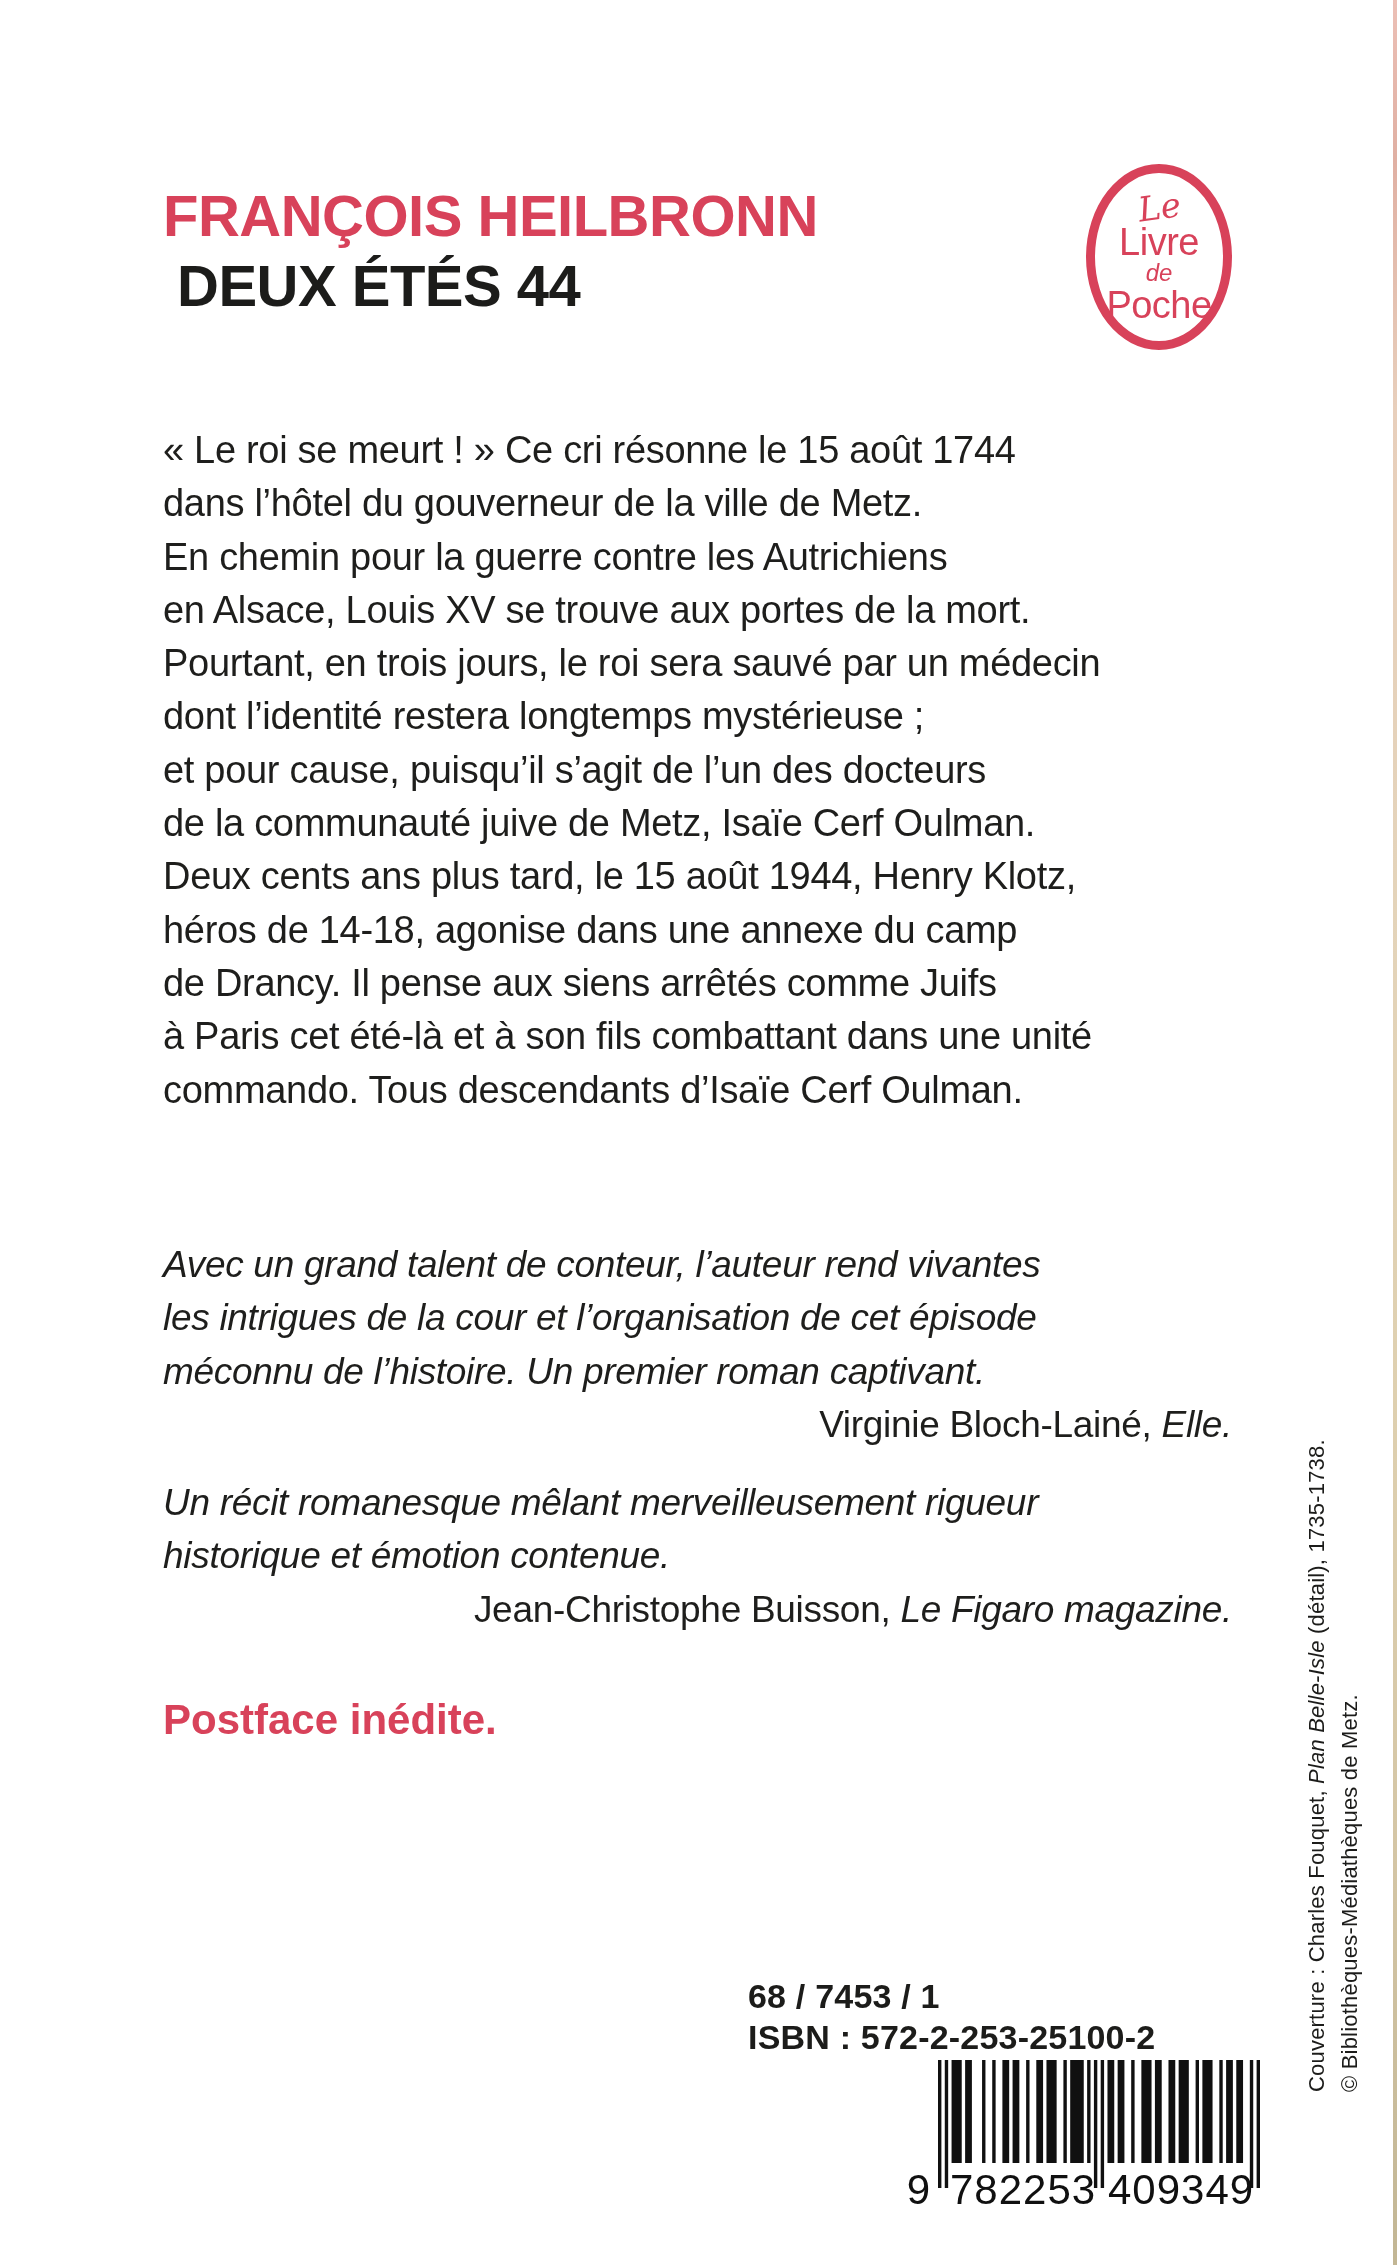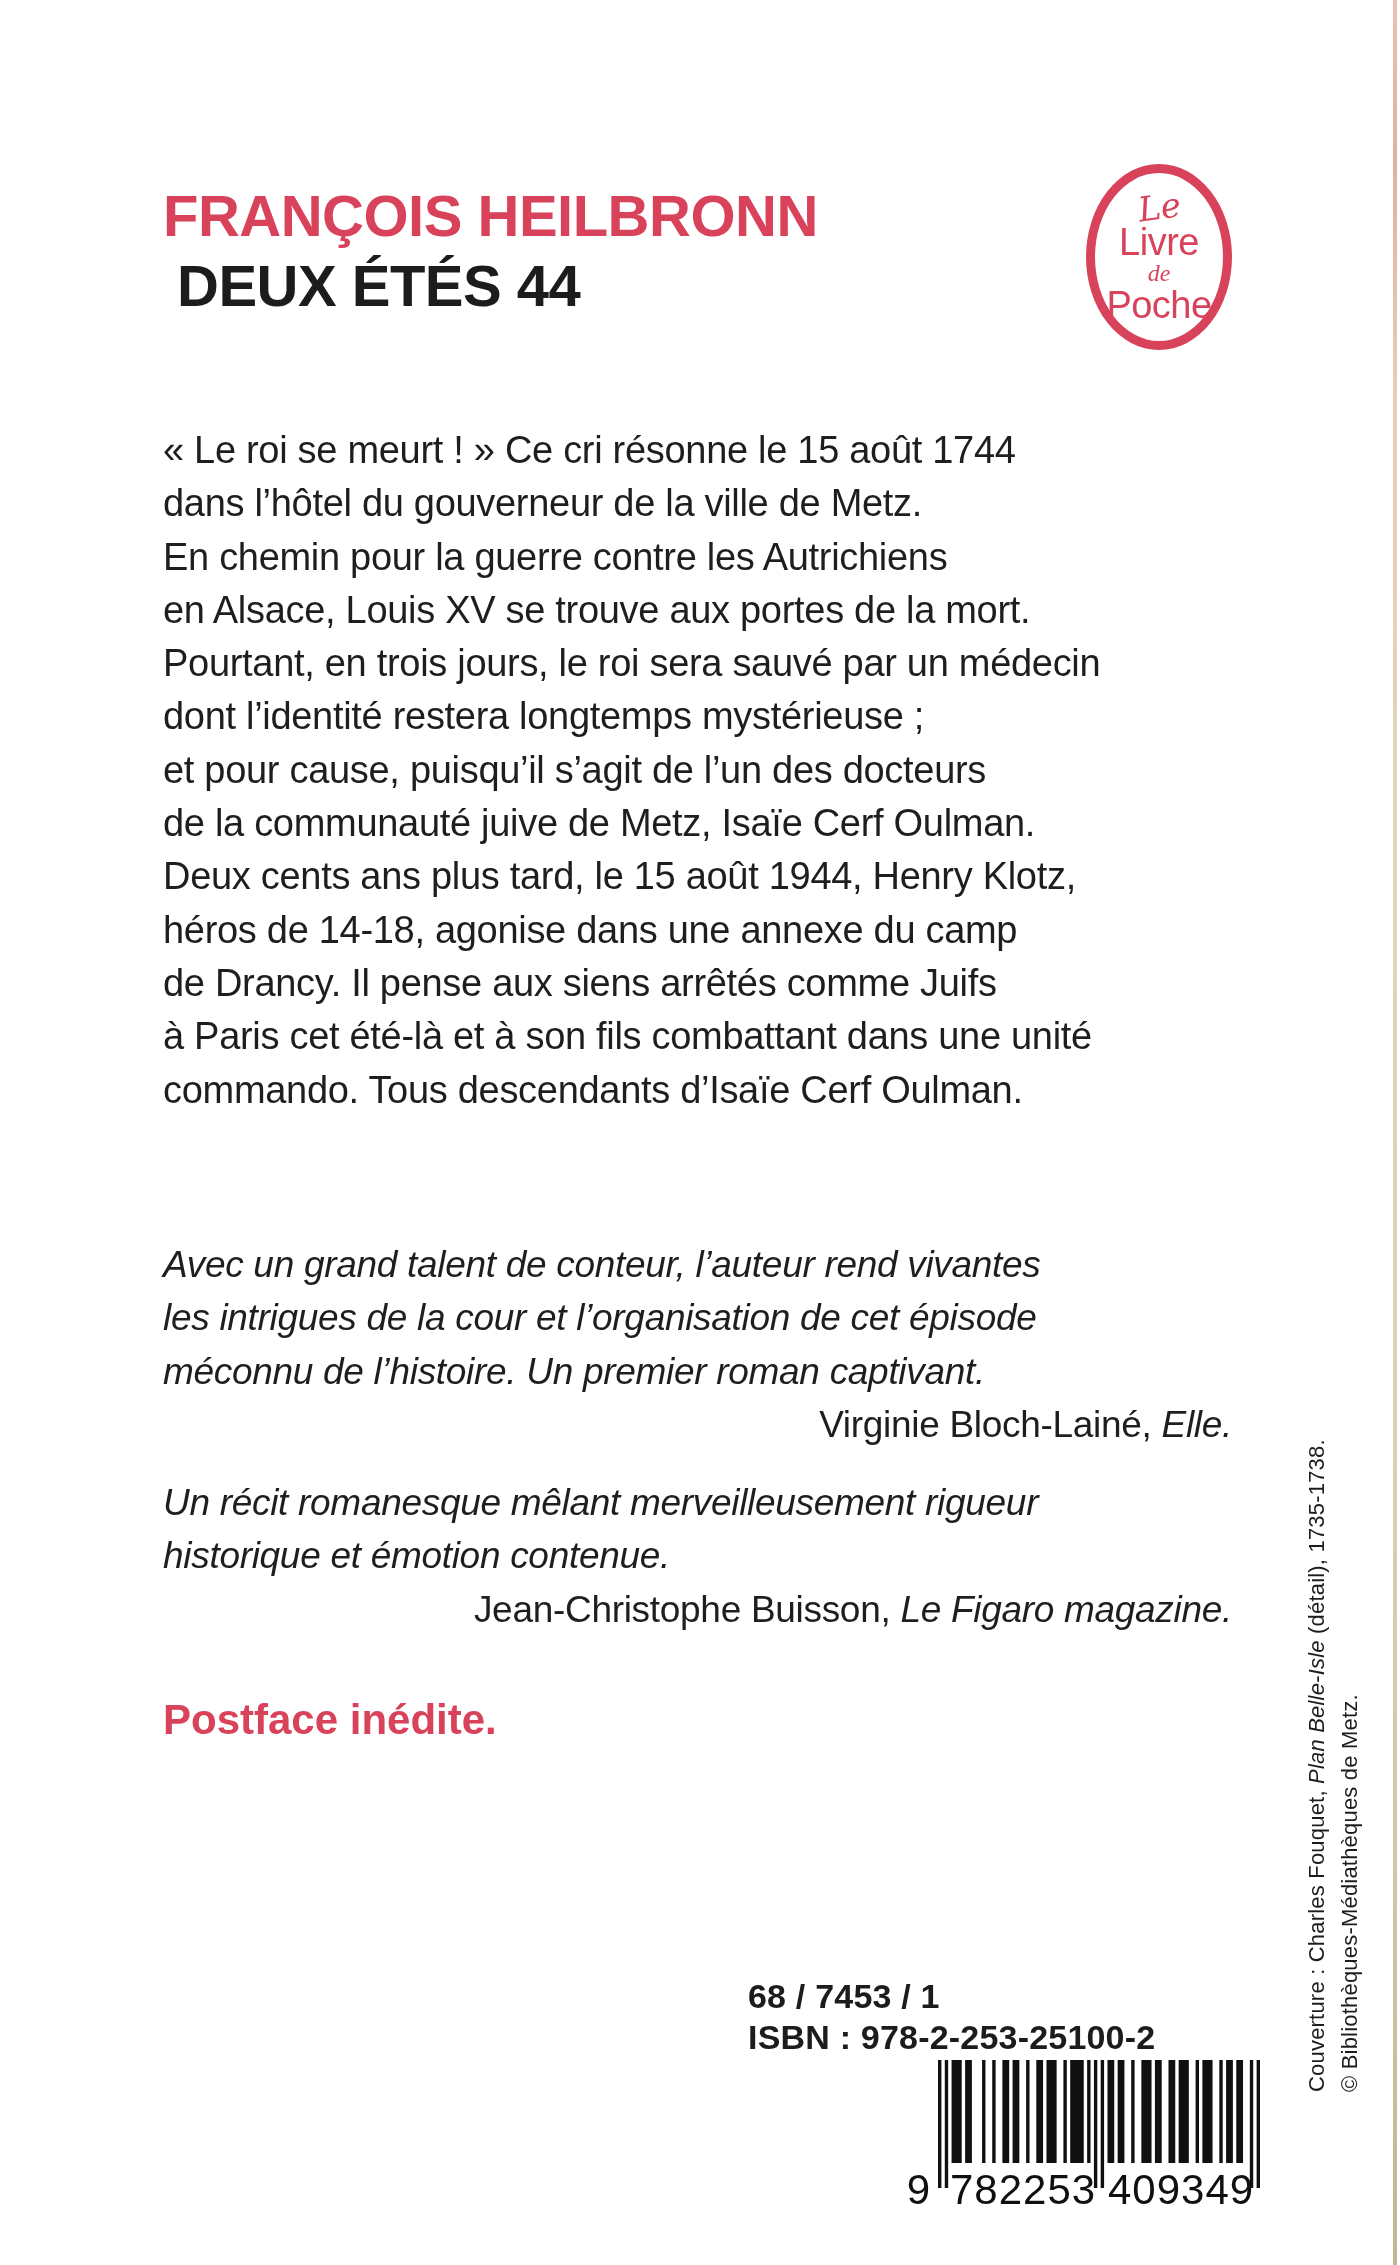--- a/index.html
+++ b/index.html
@@ -29,21 +29,21 @@
     position:absolute; left:1086px; top:164px;
     width:146px; height:186px;
     border:9px solid var(--accent);
     border-radius:50%;
     display:flex; flex-direction:column; align-items:center; justify-content:center;
     color:var(--accent); text-align:center;
     padding-top:2px;
   }
   .logo .le    { font-family:"DejaVu Serif", serif; font-style:italic; font-size:34px; line-height:32px; transform:rotate(-8deg); }
   .logo .livre { font-size:38px; line-height:38px; letter-spacing:-0.5px; }
-  .logo .de    { font-family:Liberation Serif, serif; font-style:italic; font-size:24px; line-height:24px; }
+  .logo .de    { font-family:Liberation Sans, sans-serif; font-style:italic; font-size:24px; line-height:24px; }
   .logo .poche { font-size:38px; line-height:40px; letter-spacing:-0.5px; }
 
   
   .synopsis {
     position:absolute; left:163px; top:424px; width:1095px;
     font-size:38px; line-height:53.3px; letter-spacing:-0.3px;
     white-space:pre-line;
   }
 
   
@@ -143,21 +143,21 @@
 <div class="review review2">
   <div class="quote">Un récit romanesque mêlant merveilleusement rigueur
 historique et émotion contenue.</div>
   <div class="attr"><span>Jean-Christophe Buisson, </span><span class="src">Le Figaro magazine.</span></div>
 </div>
 
 <div class="postface">Postface inédite.</div>
 
 <div class="codes">
   <div>68 / 7453 / 1</div>
-  <div>ISBN : 978-2-253-25100-2</div>
+  <div>ISBN : 572-2-253-25100-2</div>
 </div>
 
 <div class="barcode">
   <svg width="322" height="132" viewBox="0 0 95 132" preserveAspectRatio="none" aria-hidden="true">
     <rect x="0" y="0" width="1" height="128"></rect>
     <rect x="2" y="0" width="1" height="128"></rect>
     <rect x="4" y="0" width="3" height="103"></rect>
     <rect x="8" y="0" width="2" height="103"></rect>
     <rect x="13" y="0" width="1" height="103"></rect>
     <rect x="16" y="0" width="1" height="103"></rect>

